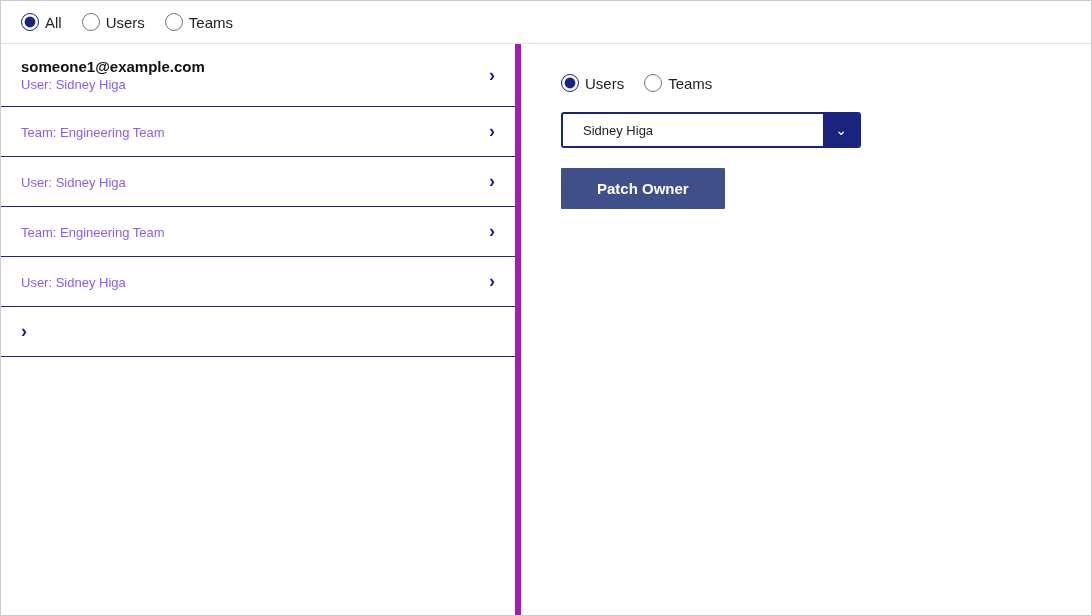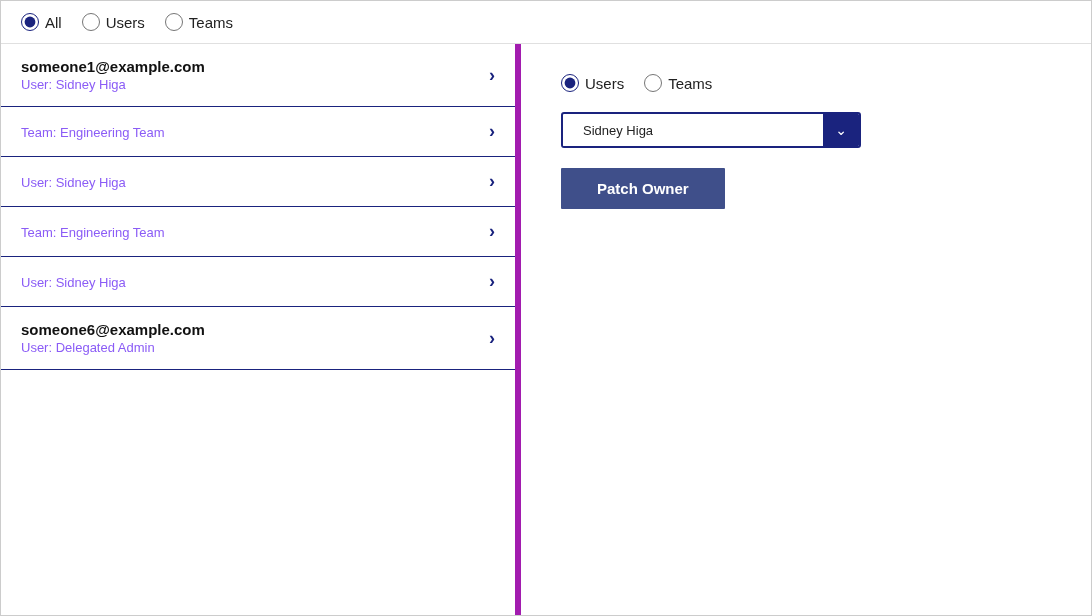--- a/index.html
+++ b/index.html
@@ -206,24 +206,20 @@
       </div>
       <span class="chevron-icon">›</span>
     </div>
         <div class="list-item">
       <div class="list-item-text">
         <div class="sub">User: Sidney Higa</div>
       </div>
       <span class="chevron-icon">›</span>
     </div>
         <div class="list-item">
-      <div class="list-item-text">
-        <div class="email">someone6@example.com</div>
-        <div class="sub">User: Delegated Admin</div>
-      </div>
       <span class="chevron-icon">›</span>
     </div>
       </div>
 
     <div class="right-panel">
 
       <div class="right-filter-bar">
         <label class="radio-label">
           <input type="radio" name="right-filter" checked="" style="">
           <span>Users</span>

